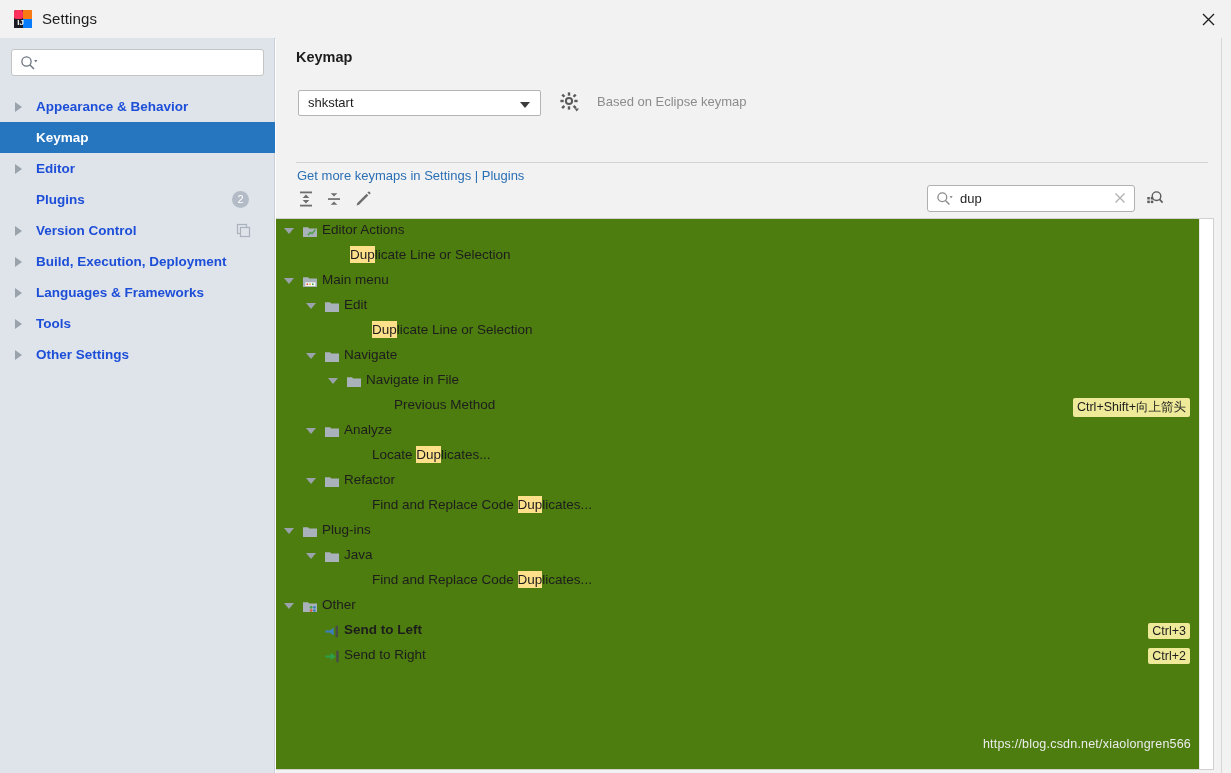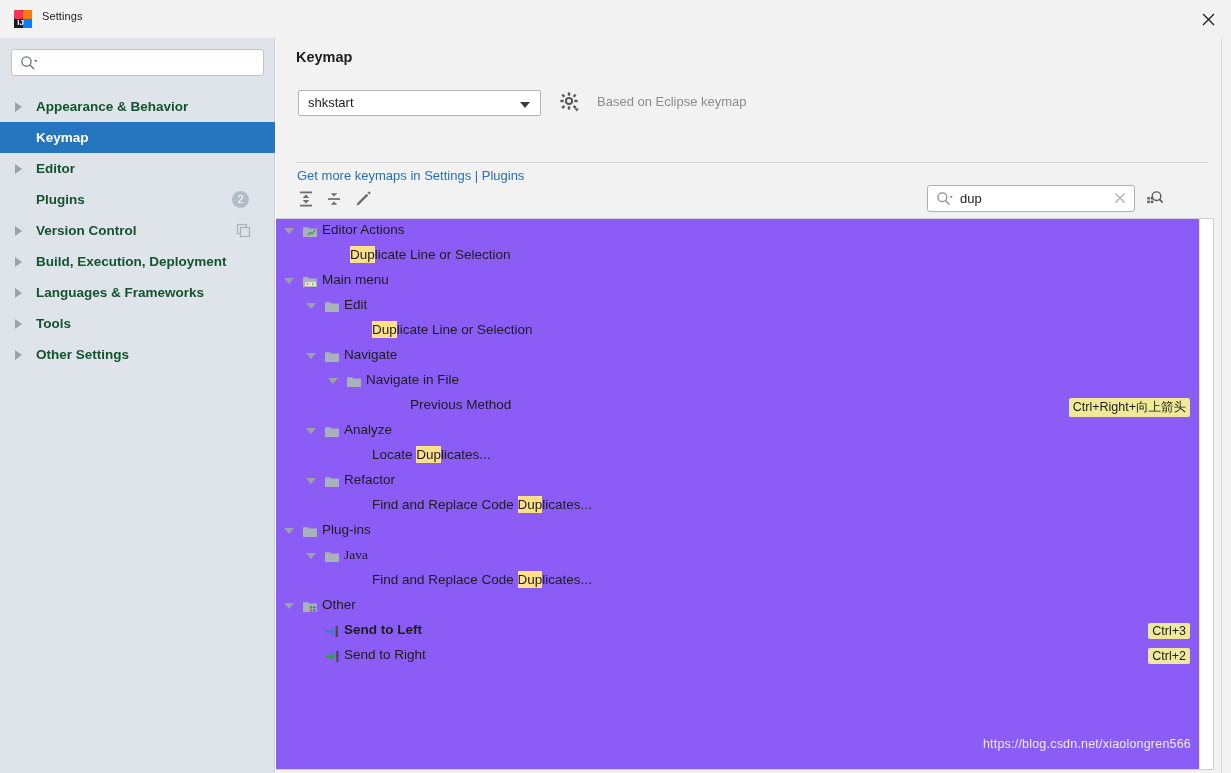--- a/index.html
+++ b/index.html
@@ -22,21 +22,21 @@
     background: #f2f2f2;
     border-bottom: 1px solid #e3e3e3;
     display: flex; align-items: center;
   }
   .app-icon {
     position: absolute; left: 13px; top: 9px;
     width: 20px; height: 20px;
   }
   .title-text {
     position: absolute; left: 42px; top: 10px;
-    font-size: 11px; color: #1d1d1d;
+    font-size: 15px; color: #1d1d1d;
     letter-spacing: .1px;
   }
   .close-btn {
     position: absolute; right: 0; top: 0;
     width: 46px; height: 38px;
     display: flex; align-items: center; justify-content: center;
     cursor: default;
   }
   .close-btn svg { display:block; }
 
@@ -80,21 +80,21 @@
     position: absolute; left: 15px; top: 11px;
     width: 0; height: 0;
     border-left: 7px solid #9aa3ac;
     border-top: 5px solid transparent;
     border-bottom: 5px solid transparent;
   }
   .side-item .slabel {
     position: absolute; left: 36px;
     font-weight: bold;
     font-size: 13.5px;
-    color: #14532d;
+    color: #1d4ed8;
     white-space: nowrap;
   }
   .side-item.selected { background: #2675bf; }
   .side-item.selected .slabel { color: #ffffff; }
   .badge-count {
     position: absolute; right: 26px; top: 7px;
     width: 17px; height: 17px; border-radius: 50%;
     background: #b3bcc6; color: #fff;
     font-size: 11px; line-height: 17px; text-align: center;
     font-weight: normal;
@@ -175,21 +175,21 @@
   .tsearch .clear {
     position: absolute; right: 7px; top: 5px;
     width: 14px; height: 14px; cursor: default;
   }
   .find-shortcut { position: absolute; left: 869px; top: 8px; width: 22px; height: 22px; cursor: default; }
 
   
   .tree-wrap {
     position: absolute; left: 0; top: 180px;
     width: 938px; height: 552px;
-    background: #8b5cf6;
+    background: #4d7c0f;
     border: 1px solid #d0d0d0;
     border-left: none;
     box-sizing: border-box;
     overflow: hidden;
   }
   .tree { position: absolute; left: 0; top: 0; width: 936px; }
   .row {
     position: relative;
     height: 25px;
     white-space: nowrap;
@@ -477,22 +477,22 @@
           <span class="tlabel" style="left: 68px;">Navigate</span>
         </div>
         <div class="row">
           <span class="twisty" style="left: 52px;"></span>
           <span class="ticon" style="left: 70px;"><svg width="16" height="15" viewBox="0 0 16 15">
               <path d="M1 3.2 L6 3.2 L7.3 4.6 L15 4.6 L15 13 L1 13 Z" fill="#a9b2bb"></path>
             </svg></span>
           <span class="tlabel" style="left: 90px;">Navigate in File</span>
         </div>
         <div class="row">
-          <span class="tlabel" style="left: 134px;">Previous Method</span>
-          <span class="sc" style="right: 22px;">Ctrl+Right+向上箭头</span>
+          <span class="tlabel" style="left: 118px;">Previous Method</span>
+          <span class="sc" style="right: 22px;">Ctrl+Shift+向上箭头</span>
         </div>
         <div class="row">
           <span class="twisty" style="left: 30px;"></span>
           <span class="ticon" style="left: 48px;"><svg width="16" height="15" viewBox="0 0 16 15">
               <path d="M1 3.2 L6 3.2 L7.3 4.6 L15 4.6 L15 13 L1 13 Z" fill="#a9b2bb"></path>
             </svg></span>
           <span class="tlabel" style="left: 68px;">Analyze</span>
         </div>
         <div class="row">
           <span class="tlabel" style="left: 96px;">Locate <span class="hl">Dup</span>licates...</span>
@@ -512,21 +512,21 @@
           <span class="ticon" style="left: 26px;"><svg width="16" height="15" viewBox="0 0 16 15">
               <path d="M1 3.2 L6 3.2 L7.3 4.6 L15 4.6 L15 13 L1 13 Z" fill="#a9b2bb"></path>
             </svg></span>
           <span class="tlabel" style="left: 46px;">Plug-ins</span>
         </div>
         <div class="row">
           <span class="twisty" style="left: 30px;"></span>
           <span class="ticon" style="left: 48px;"><svg width="16" height="15" viewBox="0 0 16 15">
               <path d="M1 3.2 L6 3.2 L7.3 4.6 L15 4.6 L15 13 L1 13 Z" fill="#a9b2bb"></path>
             </svg></span>
-          <span class="tlabel" style="left: 68px; font-family: Liberation Serif, serif;">Java</span>
+          <span class="tlabel" style="left: 68px;">Java</span>
         </div>
         <div class="row">
           <span class="tlabel" style="left: 96px;">Find and Replace Code <span class="hl">Dup</span>licates...</span>
         </div>
         <div class="row">
           <span class="twisty" style="left: 8px;"></span>
           <span class="ticon" style="left: 26px;"><svg width="16" height="15" viewBox="0 0 16 15">
               <path d="M1 3.2 L6 3.2 L7.3 4.6 L15 4.6 L15 13 L1 13 Z" fill="#a9b2bb"></path>
               <circle cx="9.1" cy="8.3" r="1.35" fill="#4a9e3e"></circle>
               <circle cx="12.4" cy="8.3" r="1.35" fill="#3c7fbf"></circle>

